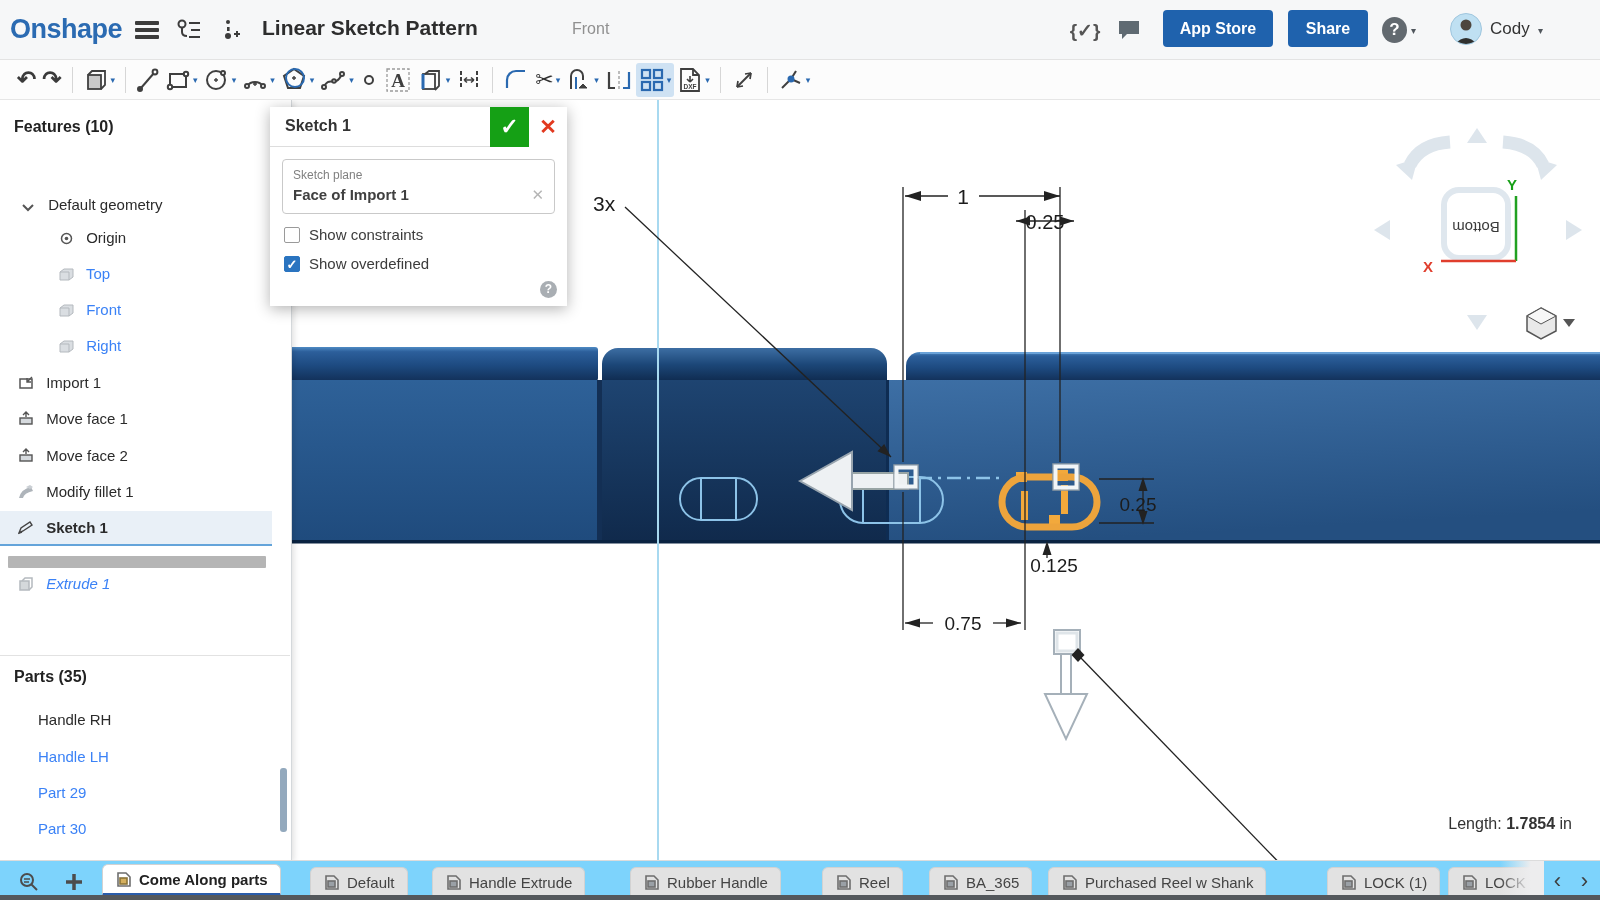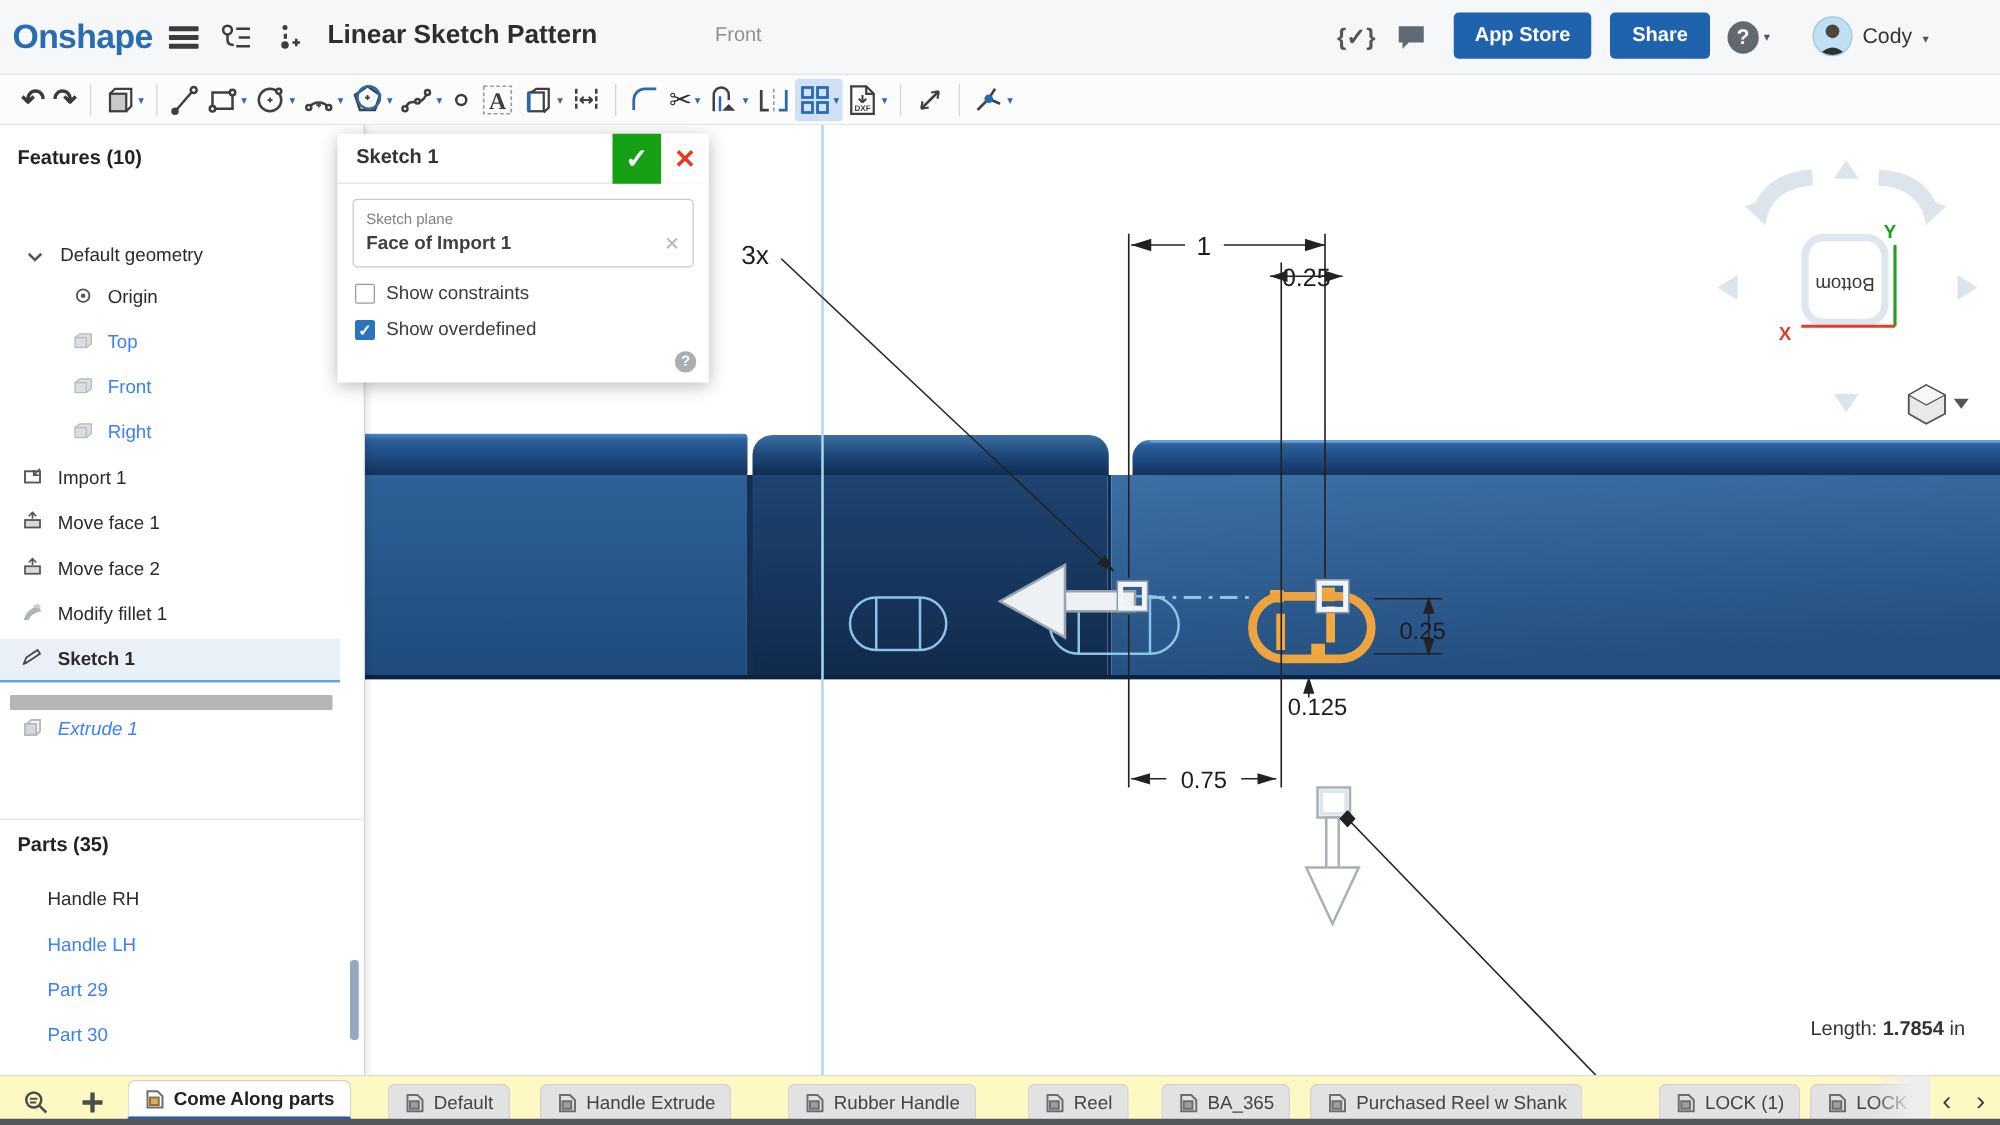--- a/index.html
+++ b/index.html
@@ -48,21 +48,21 @@
   .plane-label { font-size:12px; color:#808080; }
   .plane-value { font-size:15px; color:#404040; margin-top:4px;font-weight:bold; }
   .plane-clear { position:absolute; right:10px; top:26px; color:#b5b5b5; font-size:15px; cursor:pointer; }
   .chk-row { display:flex; align-items:center; margin:12px 0 0 14px; font-size:15px; color:#3c3c3c; }
   .chk { width:16px; height:16px; border:1.5px solid #9a9a9a; border-radius:2px; margin-right:9px; background:#fff; cursor:pointer; }
   .chk.on { background:#2a74c0; border-color:#2a74c0; color:#fff; font-size:13px; font-weight:bold; text-align:center; line-height:15px; }
   .dlg-help { position:absolute; right:10px; bottom:8px; width:17px; height:17px; border-radius:50%; background:#a9aeb3; color:#fff; font-size:12px; font-weight:bold; text-align:center; line-height:17px; }
   .dlg-body { position:relative; padding-bottom:34px; }
 
   
-  #bottombar { position:absolute; left:0; top:860px; width:1600px; height:40px; background:#fef9c3; border-top:1px solid #dcdcdc; z-index:18; }
+  #bottombar { position:absolute; left:0; top:860px; width:1600px; height:40px; background:#7dd3fc; border-top:1px solid #dcdcdc; z-index:18; }
   #bottomstrip { position:absolute; left:0; top:895px; width:1600px; height:5px; background:#54585c; z-index:19; }
   .btab { position:absolute; top:6px; height:29px; background:#e2e2e2; border:1px solid #d2d2d2; border-bottom:none; border-radius:6px 6px 0 0; font-size:15px; color:#444; display:flex; align-items:center; padding:0 12px; cursor:pointer; white-space:nowrap; }
   .btab.active { top:3px; height:32px; background:#fff; color:#222; border-bottom:3px solid #2a5caa; font-weight:bold; z-index:2; }
   .btab svg { margin-right:7px; }
   .bbtn { position:absolute; top:6px; width:36px; height:29px; display:flex; align-items:center; justify-content:center; cursor:pointer; color:#4c4c4c; }
   .tab-fade { position:absolute; top:0; left:1500px; width:44px; height:40px; background:linear-gradient(90deg,rgba(237,237,238,0),#ededee 70%); z-index:3; }
   .chev { position:absolute; top:4px; width:27px; height:32px; font-size:22px; color:#3e3e3e; display:flex; align-items:center; justify-content:center; cursor:pointer; z-index:4; }
 
   #lengthbox { position:absolute; right:28px; top:815px; font-size:16px; color:#333; z-index:5; }
   #canvas-svg { position:absolute; left:0; top:0; z-index:1; }

